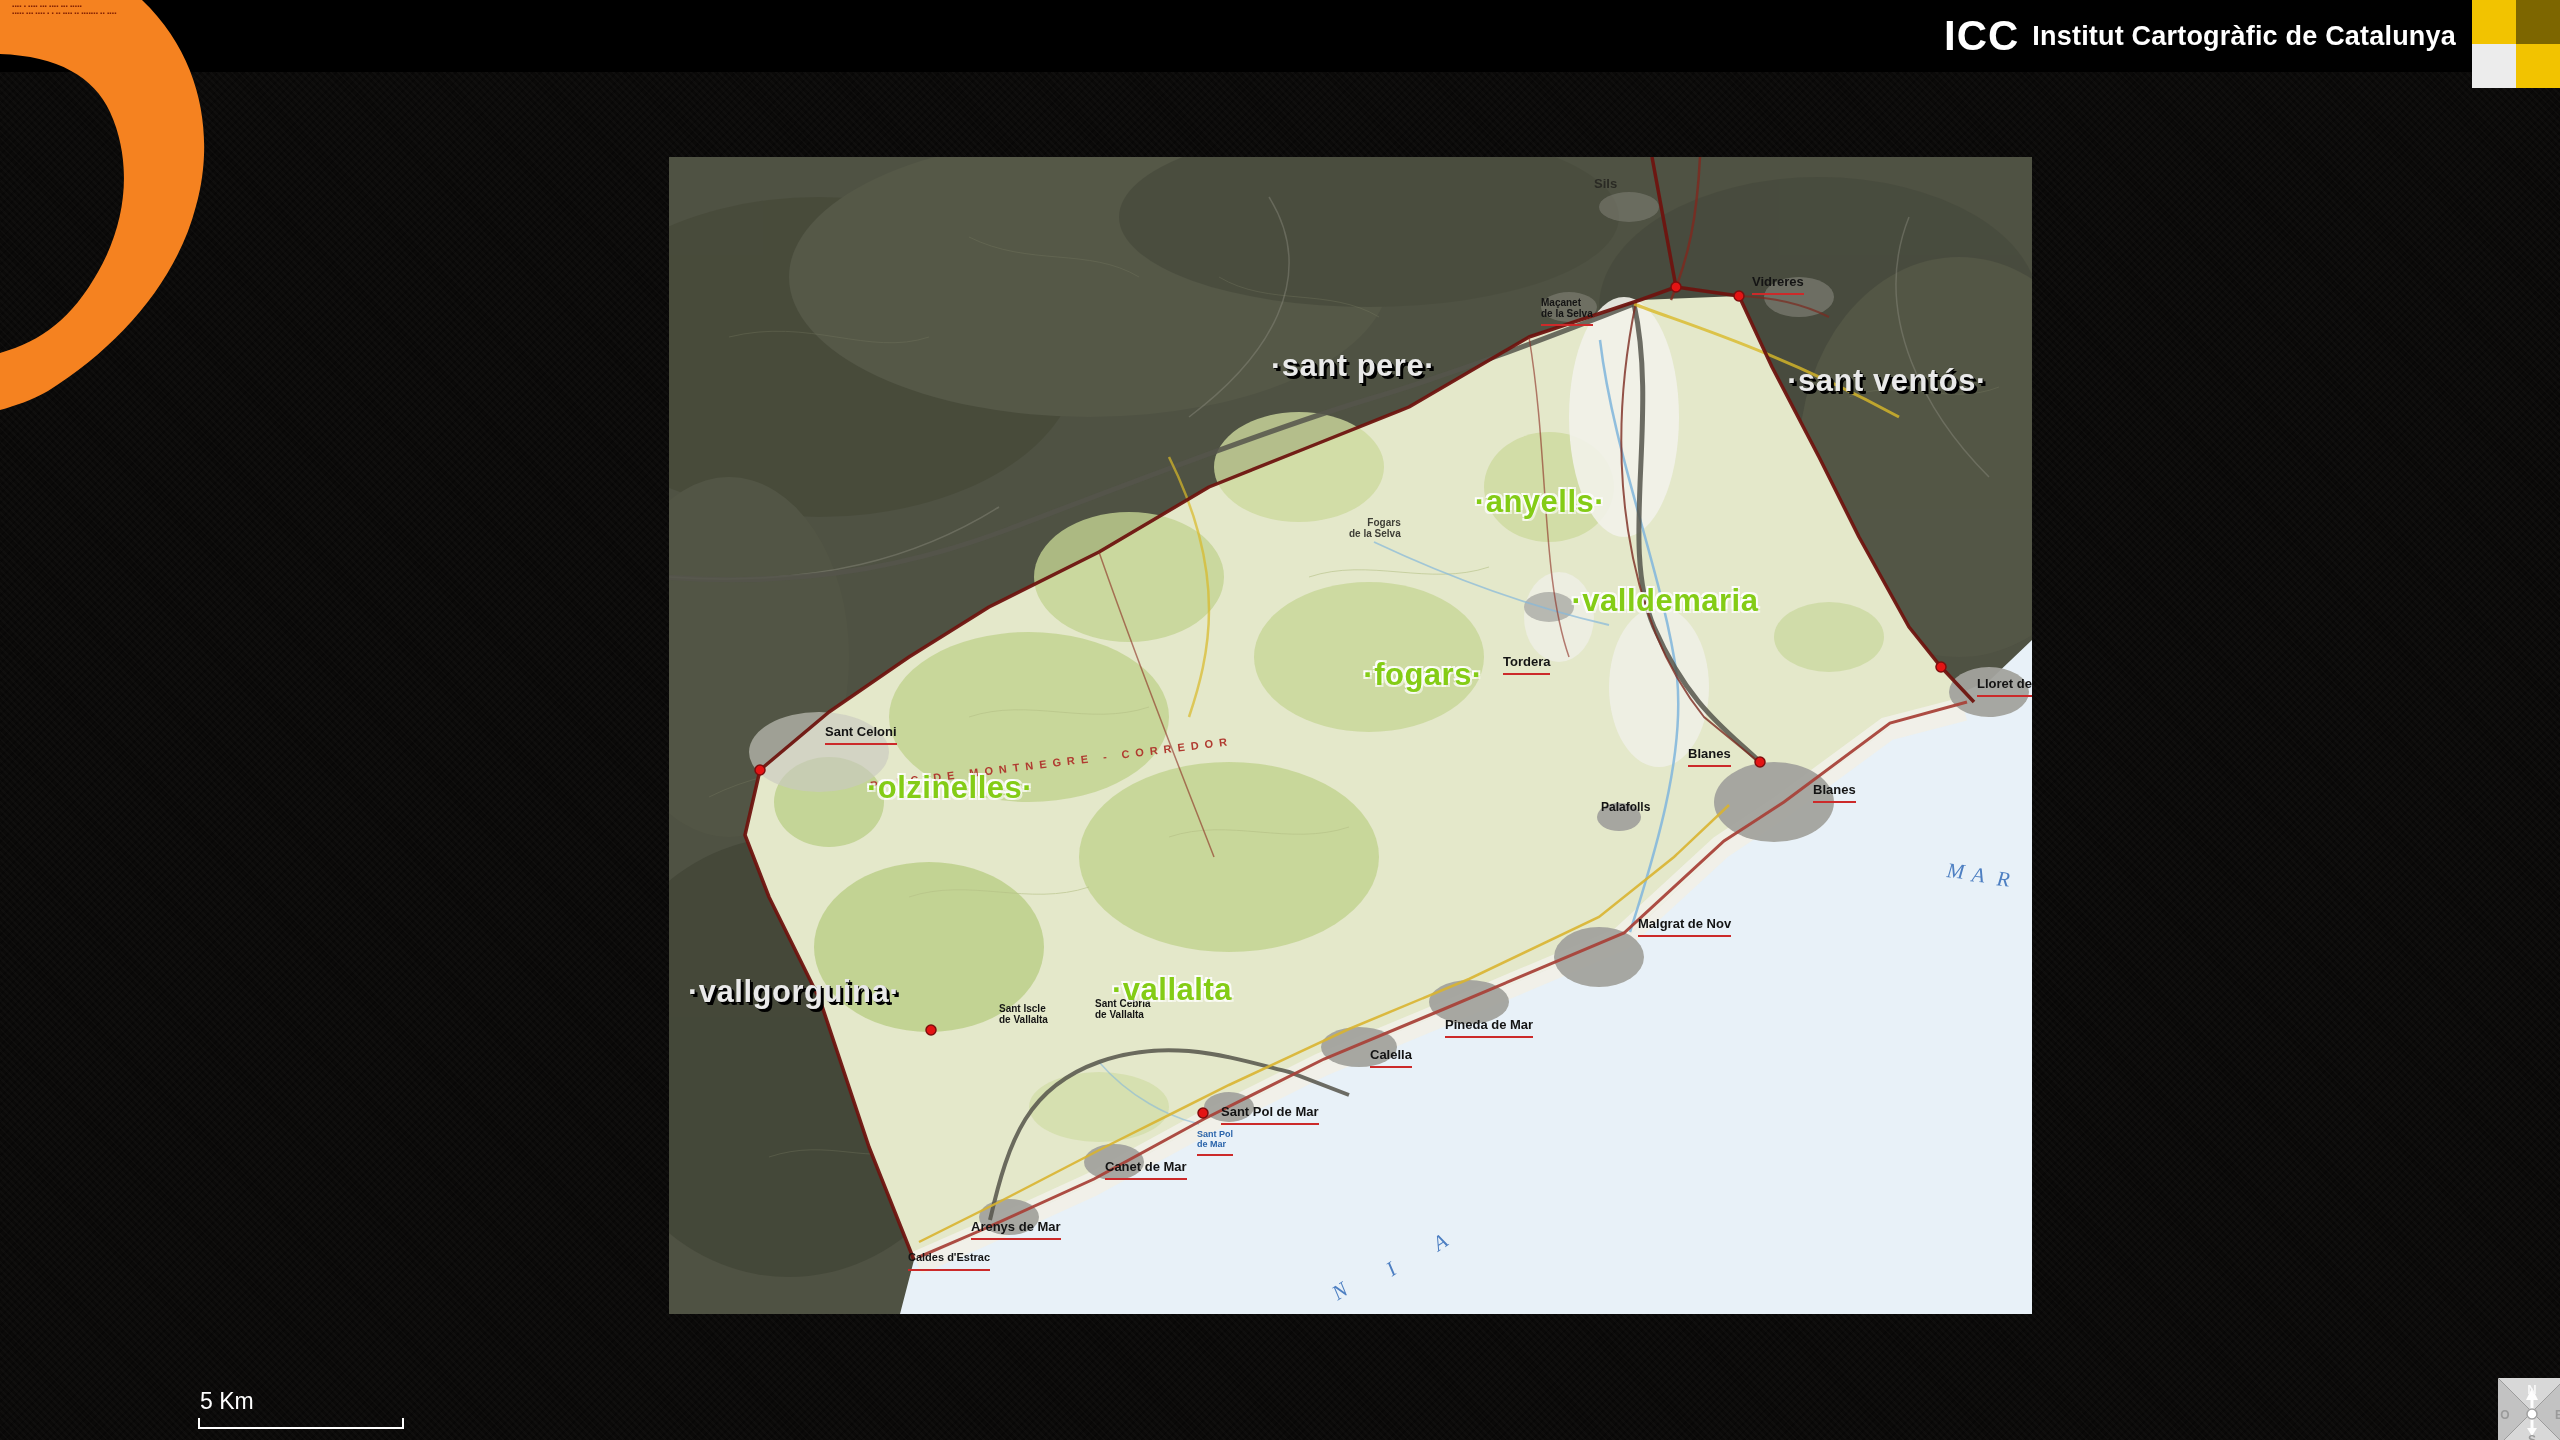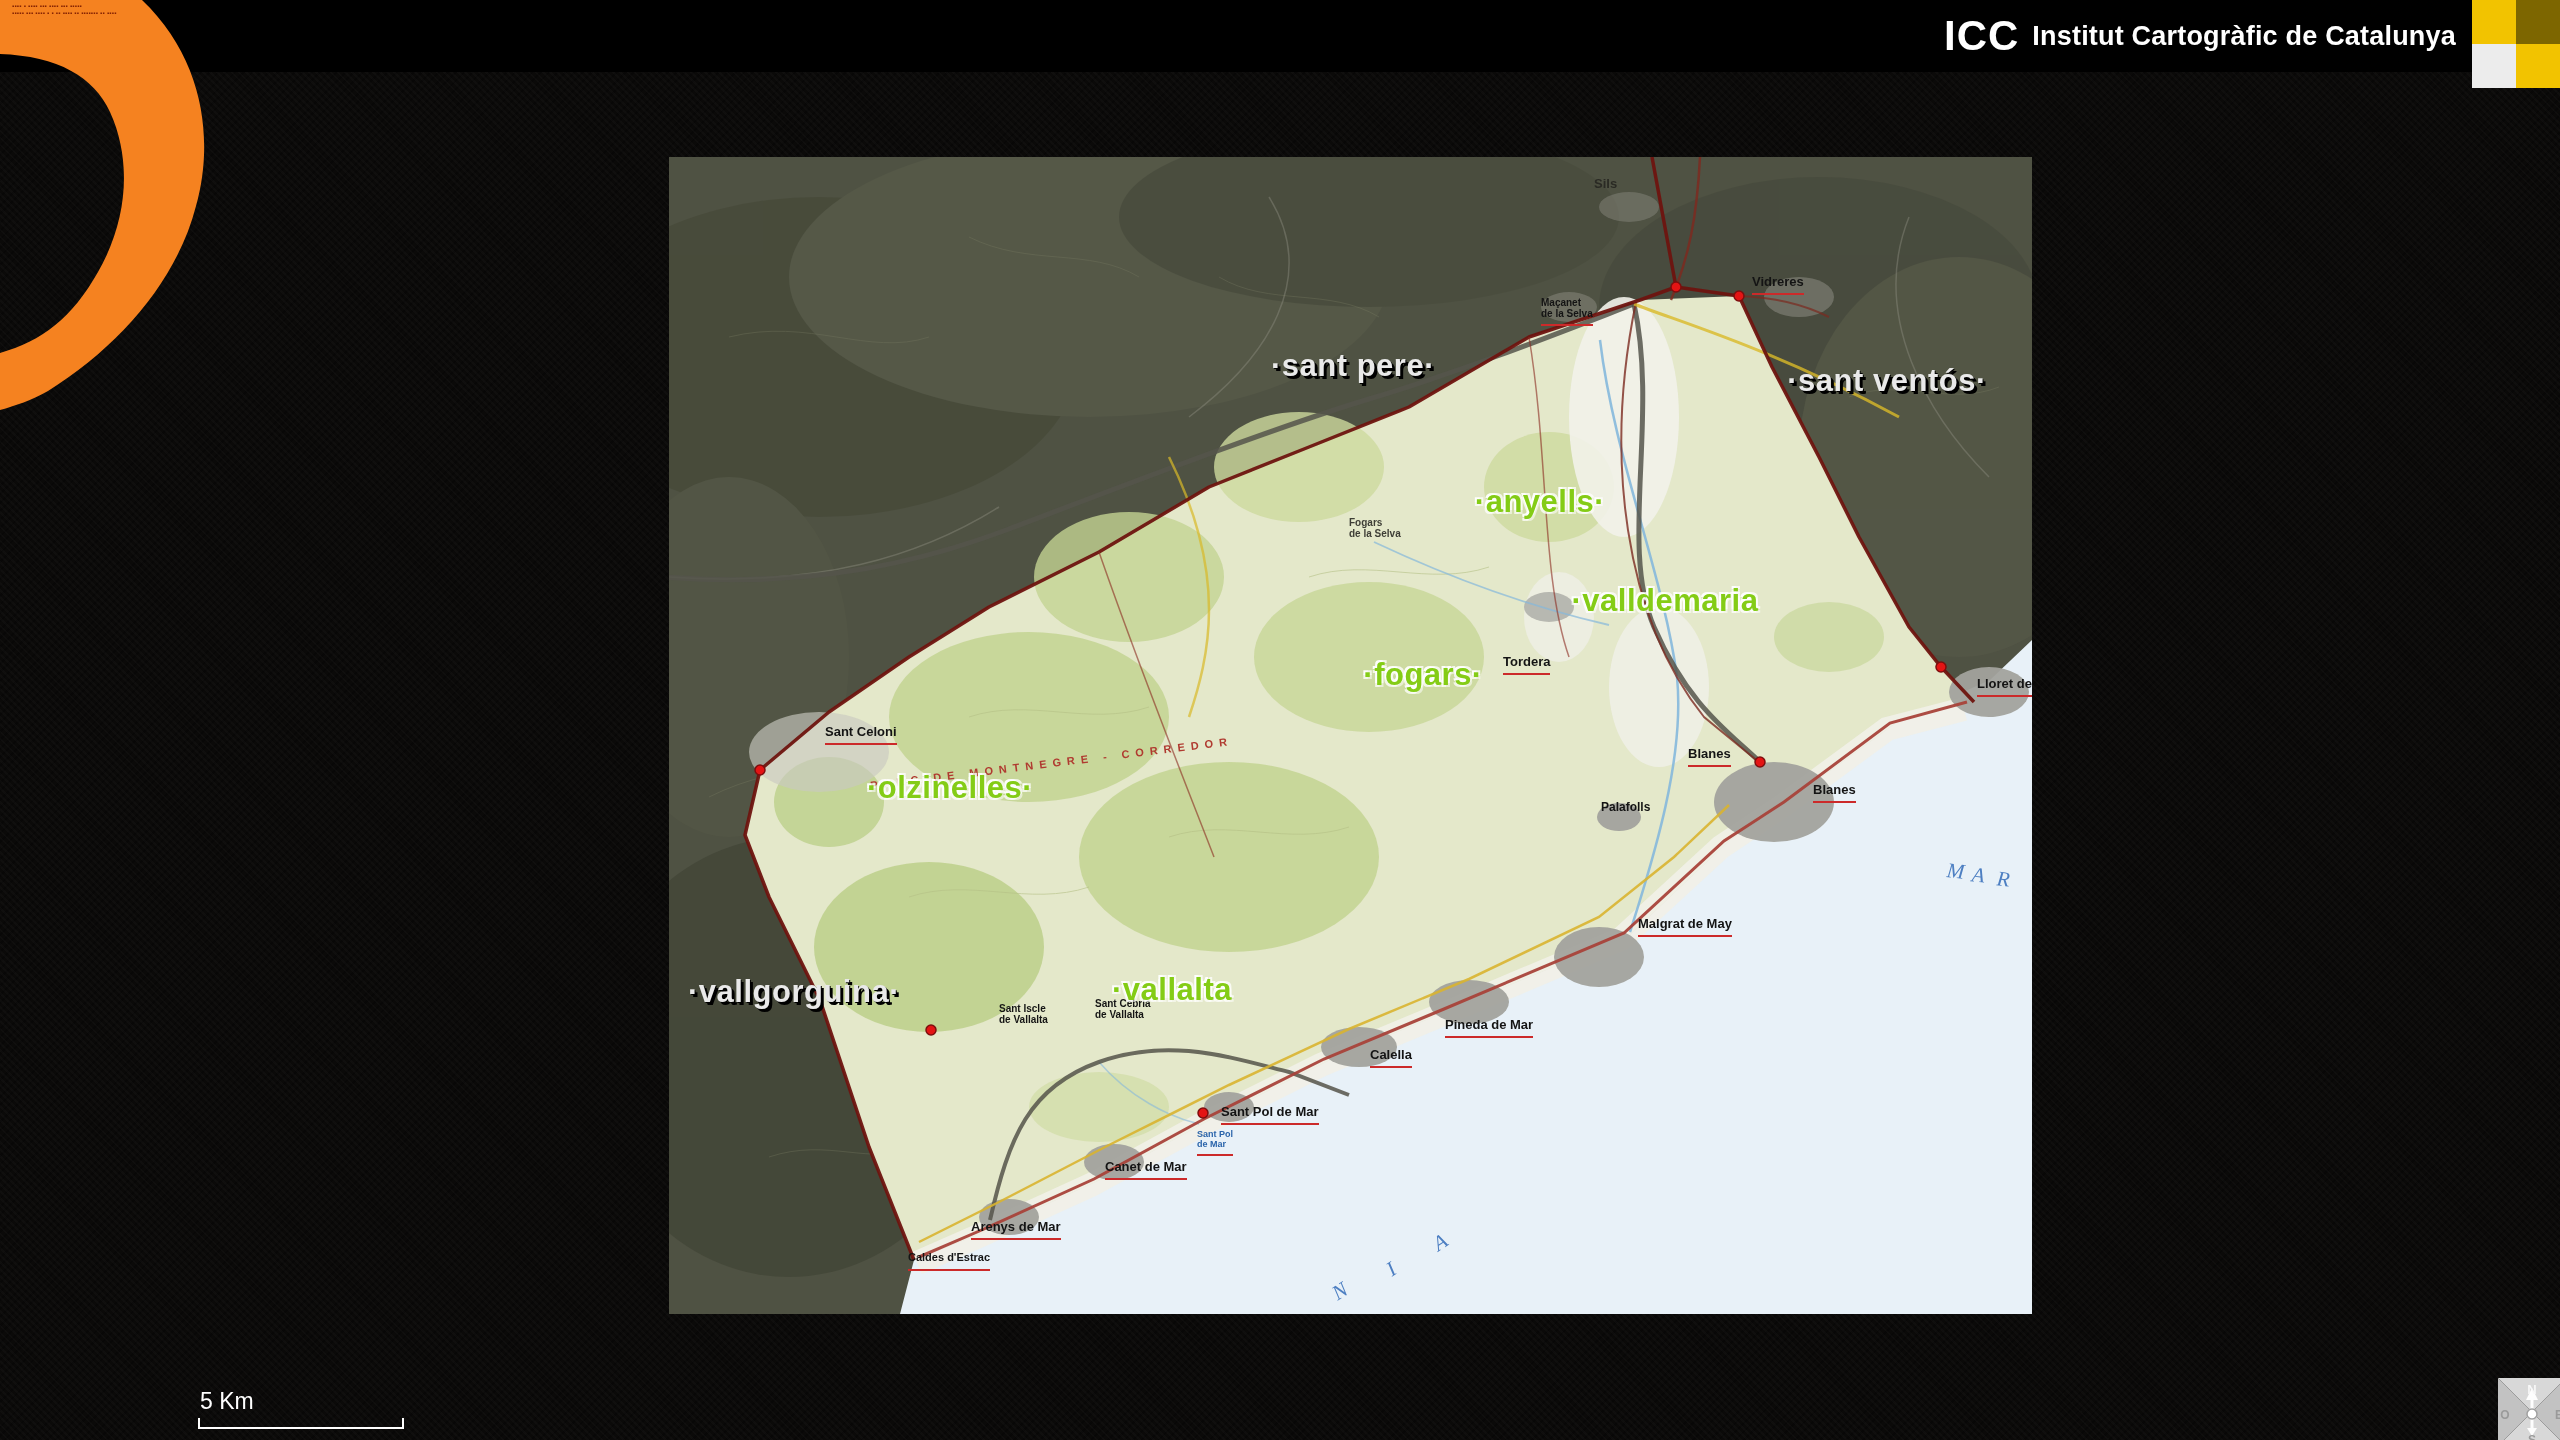--- a/index.html
+++ b/index.html
@@ -186,30 +186,30 @@
     </g>
   </svg>
 
   <span class="town u" style="left:156px;top:568px;">Sant Celoni</span>
   <span class="town dim" style="left:925px;top:20px;color:#2a2a24;">Sils</span>
   <span class="town u" style="left:1083px;top:118px;">Vidreres</span>
   <span class="town u sm" style="left:872px;top:140px;">
     <span>Maçanet</span><br>
     <span>de la Selva</span>
   </span>
-  <span class="town sm dim" style="left:680px;top:360px;">
+  <span class="town sm dim" style="left:680px;top:360px;text-align:right;">
     <span>Fogars</span><br>
     <span>de la Selva</span>
   </span>
   <span class="town u" style="left:834px;top:498px;">Tordera</span>
   <span class="town" style="left:932px;top:644px;font-size:12px;">Palafolls</span>
   <span class="town u" style="left:1019px;top:590px;">Blanes</span>
   <span class="town u" style="left:1144px;top:626px;">Blanes</span>
   <span class="town u" style="left:1308px;top:520px;">Lloret de M</span>
-  <span class="town u" style="left:969px;top:760px;">Malgrat de May</span>
+  <span class="town u" style="left:969px;top:760px;">Malgrat de Nov</span>
   <span class="town u" style="left:776px;top:861px;">Pineda de Mar</span>
   <span class="town u" style="left:701px;top:891px;">Calella</span>
   <span class="town u" style="left:552px;top:948px;">Sant Pol de Mar</span>
   <span class="town u blue" style="left:528px;top:972px;">
     <span>Sant Pol</span><br>
     <span>de Mar</span>
   </span>
   <span class="town u" style="left:436px;top:1003px;">Canet de Mar</span>
   <span class="town u" style="left:302px;top:1063px;">Arenys de Mar</span>
   <span class="town u" style="left:239px;top:1094px;font-size:11px;">Caldes d'Estrac</span>

